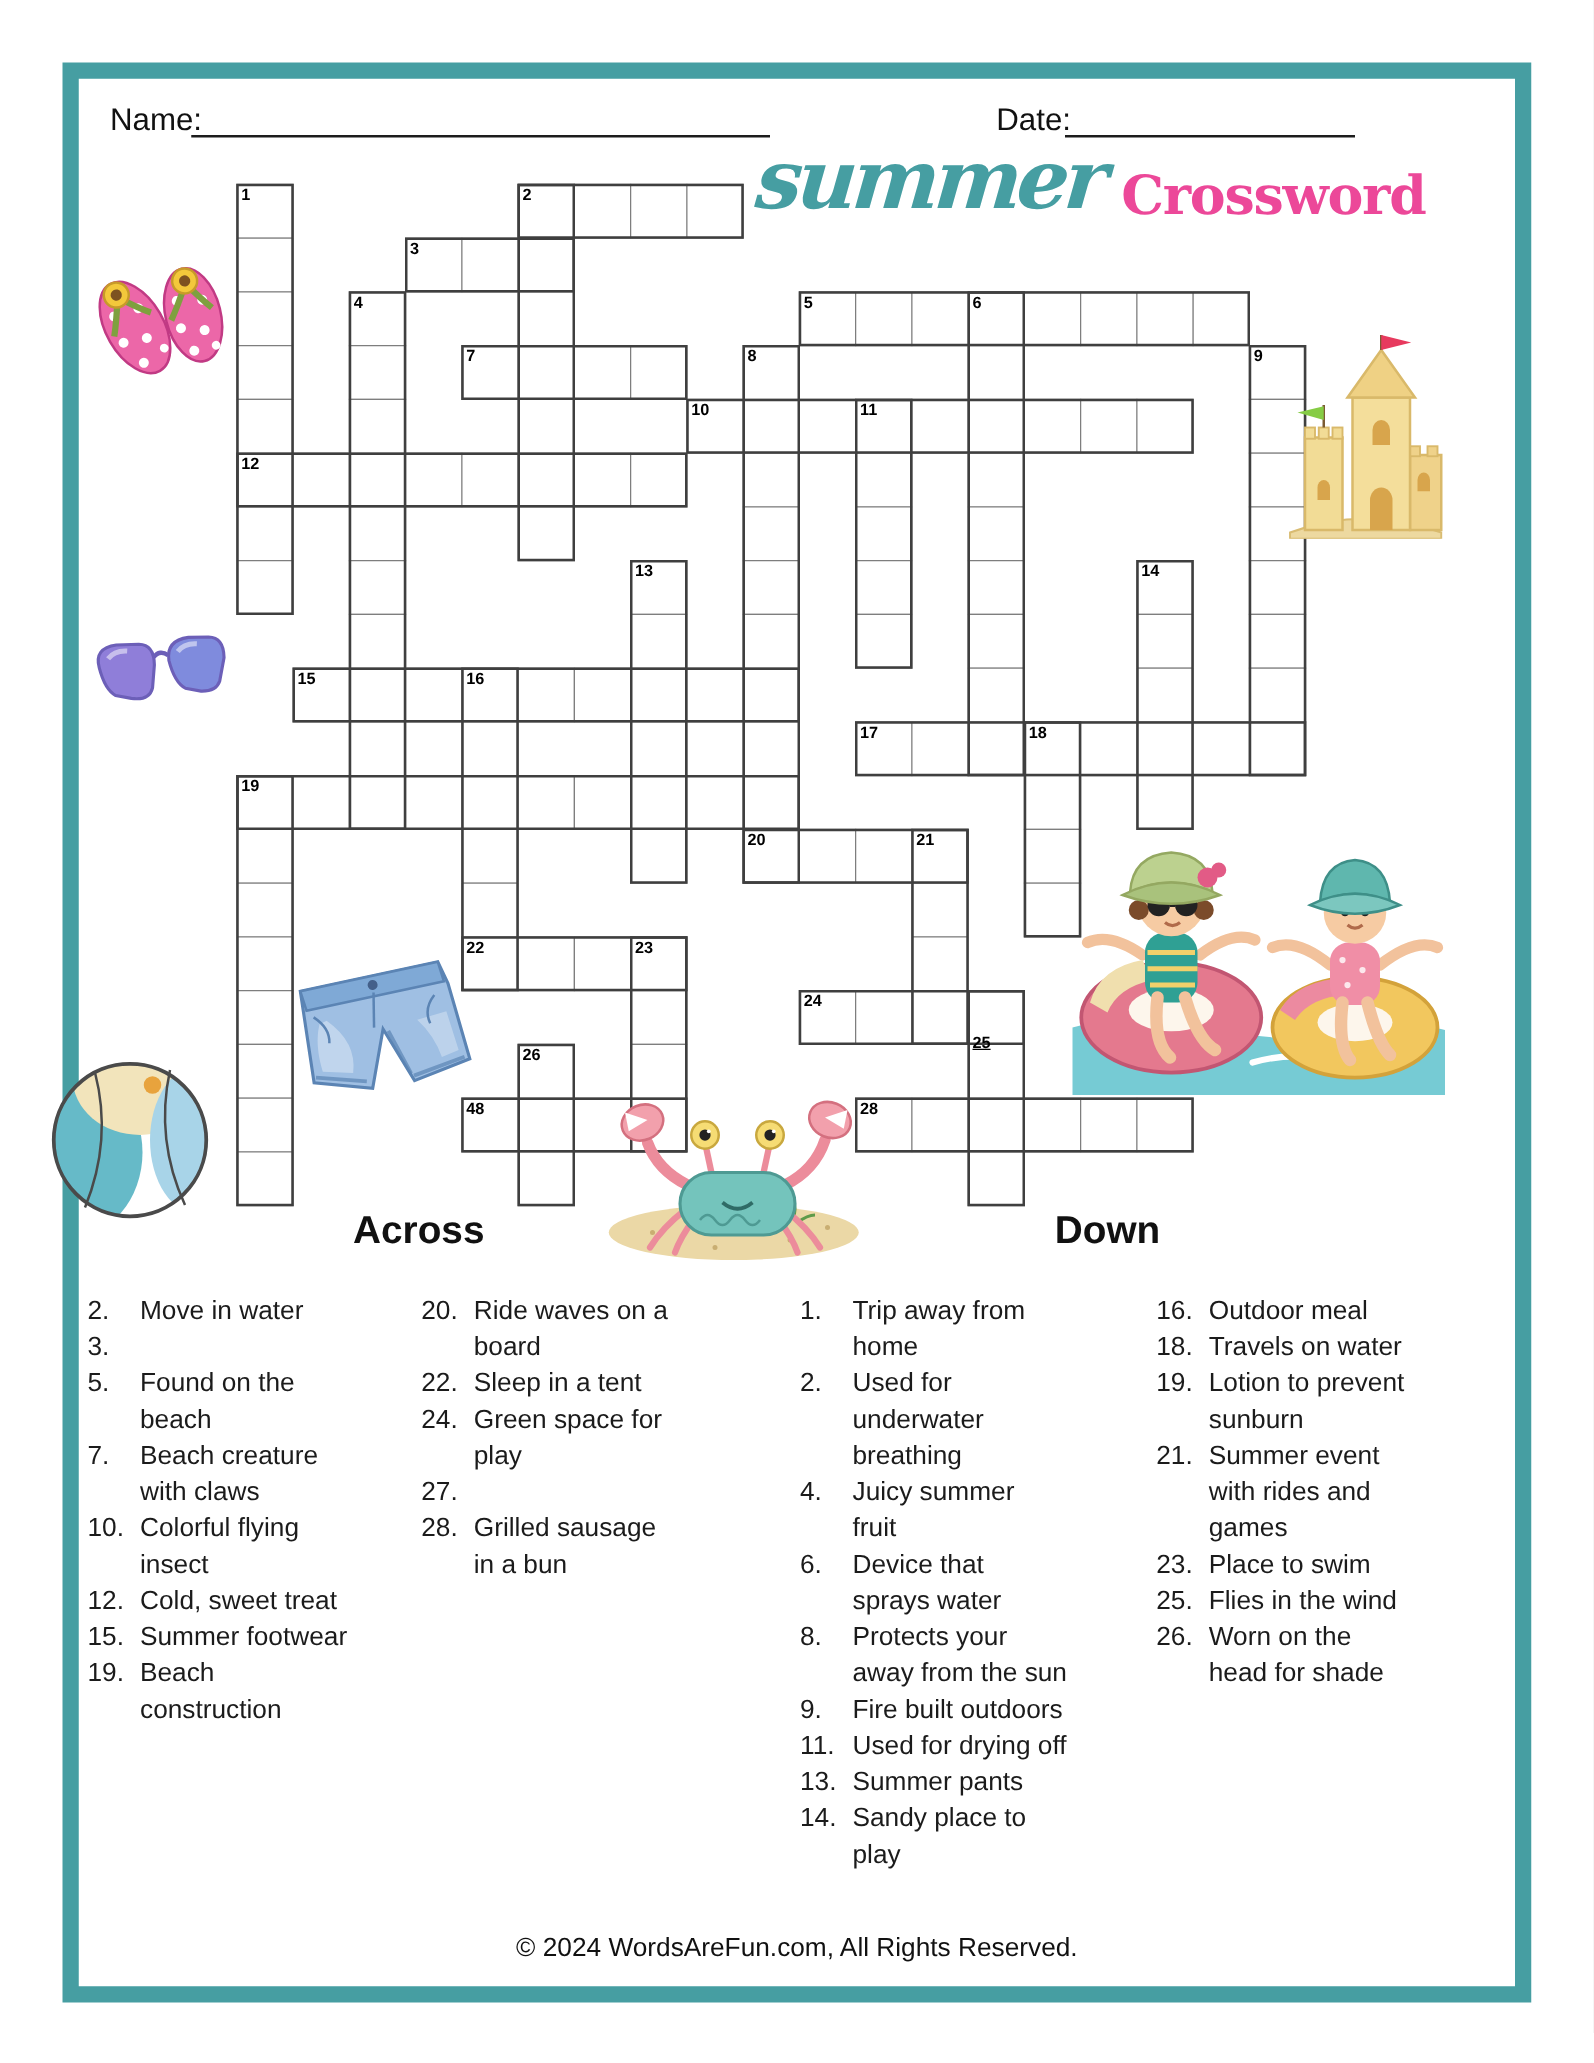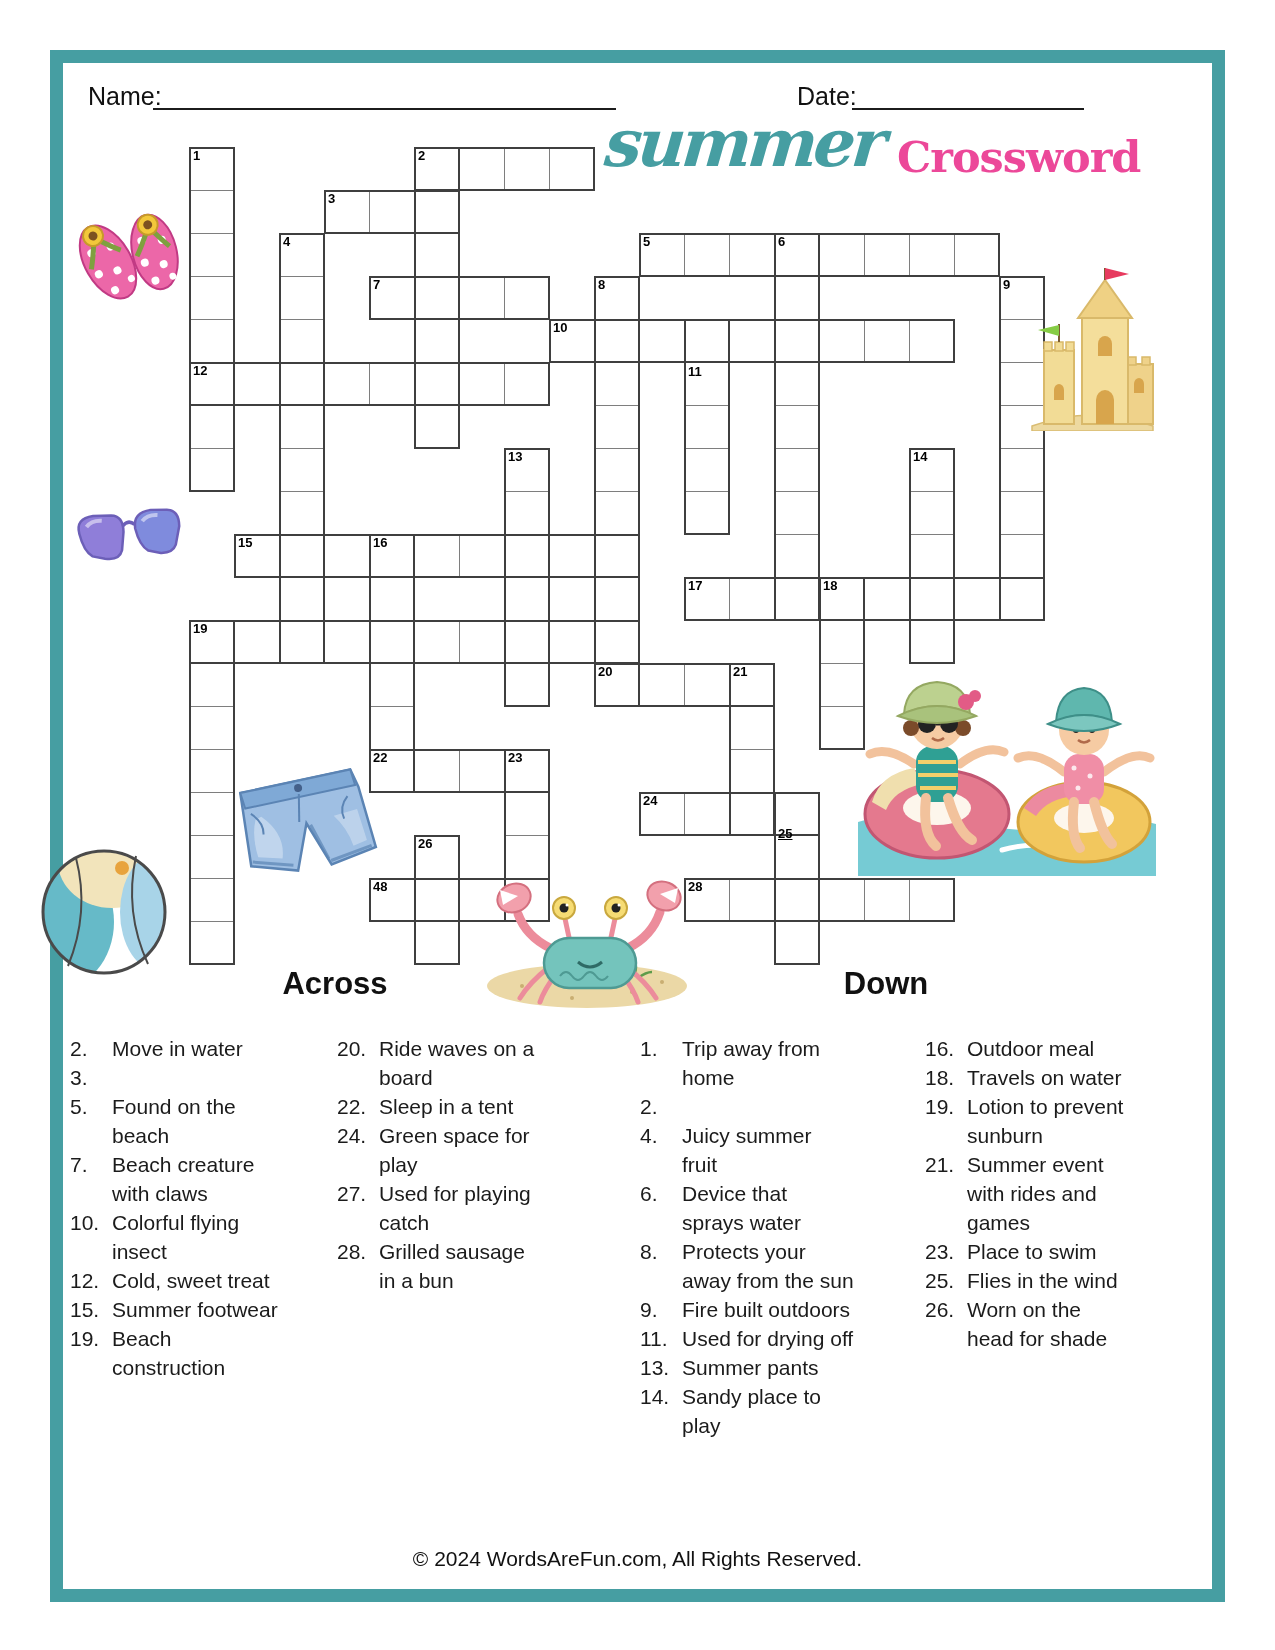--- a/index.html
+++ b/index.html
@@ -249,21 +249,21 @@
       <span class="cellnum" style="left: 409px; top: 518px;">20</span>
       <span class="cellnum" style="left: 184px; top: 604px;">22</span>
       <span class="cellnum" style="left: 454px; top: 647px;">24</span>
       <span class="cellnum" style="left: 184px; top: 733px;">48</span>
       <span class="cellnum" style="left: 499px; top: 733px;">28</span>
       <span class="cellnum" style="left: 4px; top: 2px;">1</span>
       <span class="cellnum" style="left: 94px; top: 88px;">4</span>
       <span class="cellnum" style="left: 589px; top: 88px;">6</span>
       <span class="cellnum" style="left: 409px; top: 131px;">8</span>
       <span class="cellnum" style="left: 814px; top: 131px;">9</span>
-      <span class="cellnum" style="left: 499px; top: 174px; margin-top: 44px;">11</span>
+      <span class="cellnum" style="left: 499px; top: 174px;">11</span>
       <span class="cellnum" style="left: 319px; top: 303px;">13</span>
       <span class="cellnum" style="left: 724px; top: 303px;">14</span>
       <span class="cellnum" style="left: 184px; top: 389px;">16</span>
       <span class="cellnum" style="left: 634px; top: 432px;">18</span>
       <span class="cellnum" style="left: 544px; top: 518px;">21</span>
       <span class="cellnum" style="left: 319px; top: 604px;">23</span>
       <span class="cellnum" style="left: 589px; top: 680px; text-decoration: underline;">25</span>
       <span class="cellnum" style="left: 229px; top: 690px;">26</span>
     </div>
 
@@ -503,37 +503,38 @@
         <span class="cnum">22.</span>
         <span class="ctxt">Sleep in a tent</span>
       </li>
       <li>
         <span class="cnum">24.</span>
         <span class="ctxt">Green space for
 play</span>
       </li>
       <li>
         <span class="cnum">27.</span>
-        <span class="ctxt">Used for playing
-catch</span>
       </li>
       <li>
         <span class="cnum">28.</span>
         <span class="ctxt">Grilled sausage
 in a bun</span>
       </li>
     </ul>
   <ul class="clue-col" id="down-col1">
       <li>
         <span class="cnum">1.</span>
         <span class="ctxt">Trip away from
 home</span>
       </li>
       <li>
         <span class="cnum">2.</span>
+        <span class="ctxt">Used for
+underwater
+breathing</span>
       </li>
       <li>
         <span class="cnum">4.</span>
         <span class="ctxt">Juicy summer
 fruit</span>
       </li>
       <li>
         <span class="cnum">6.</span>
         <span class="ctxt">Device that
 sprays water</span>

